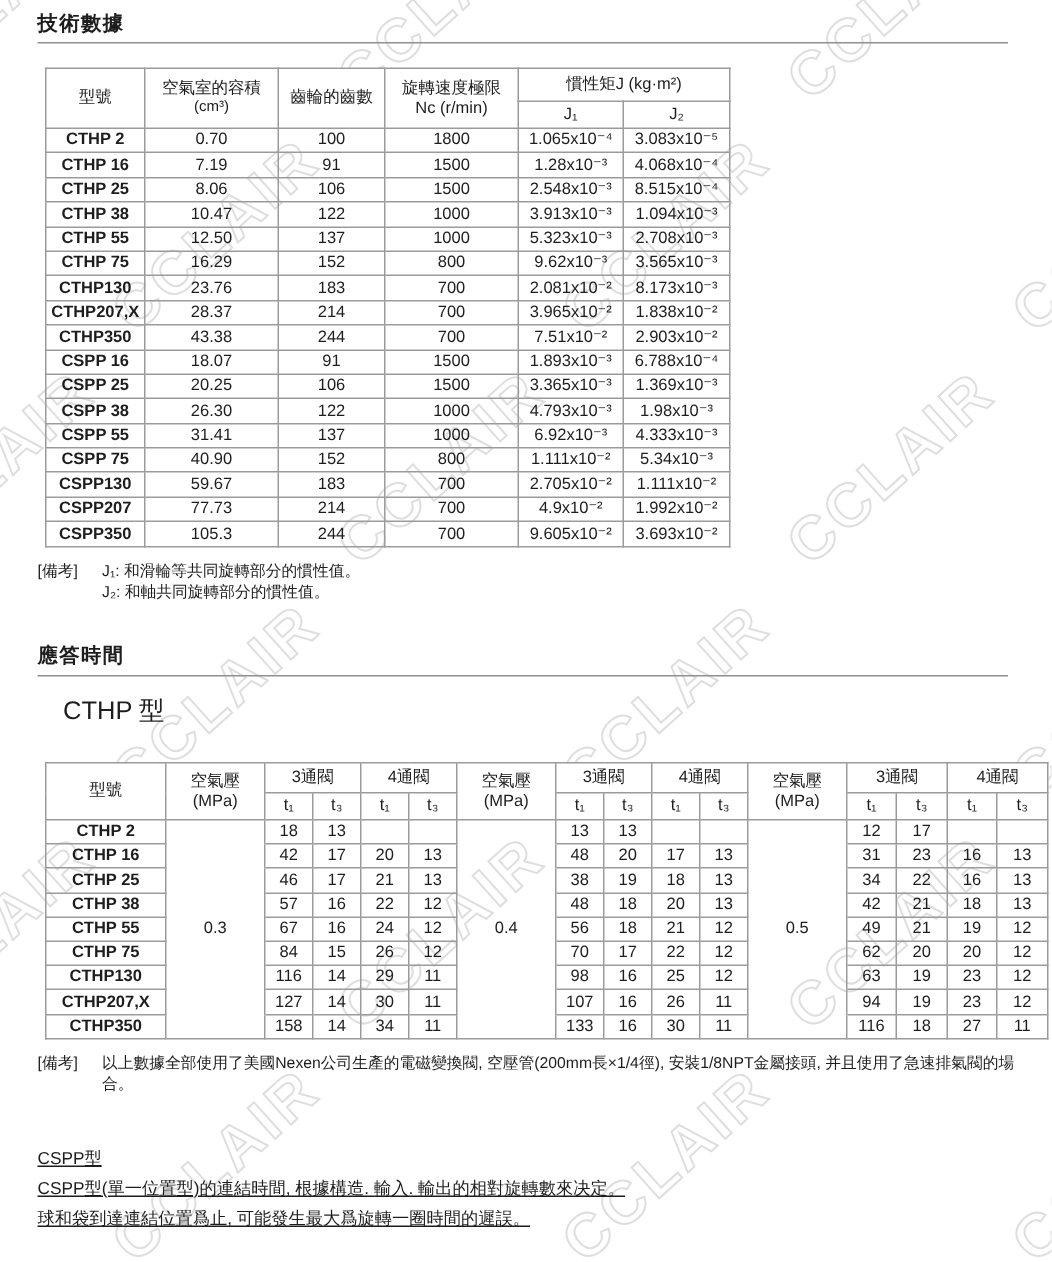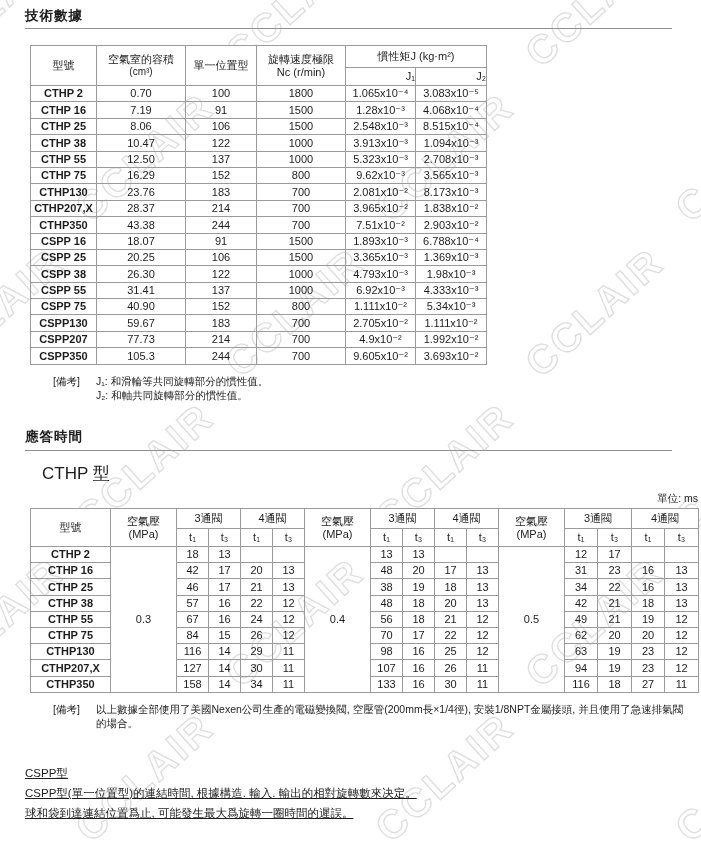--- a/index.html
+++ b/index.html
@@ -21,33 +21,33 @@
   .rule{position:absolute;left:25px;width:647px;height:1px;background:#909090;}
   .sub-heading{position:absolute;left:42px;font-size:17px;font-weight:normal;}
   .unit{position:absolute;top:492px;left:30px;width:668px;text-align:right;font-size:10.5px;}
   
   table{border-collapse:collapse;table-layout:fixed;font-size:11px;}
   th,td{border:1px solid #9b9b9b;padding:0;text-align:center;vertical-align:middle;font-weight:normal;line-height:1.15;}
   thead th{background:#ffffff;}
   .hl2{font-size:10px;}
   #table1{position:absolute;left:30px;top:45px;width:456px;}
   #table1 thead tr:first-child th{height:21px;}
-  #table1 thead tr:last-child th{height:17px;text-align:right;}
+  #table1 thead tr:last-child th{height:17px;}
   #table1 tbody td{height:15.4px;}
   #table2{position:absolute;left:30px;top:508px;width:668px;}
   #table2 thead tr:first-child th{height:19px;}
   #table2 thead tr:last-child th{height:17px;}
   #table2 tbody td{height:15.2px;}
   td.model{font-weight:bold;}
   
   #table2 tbody td.p{border-top:none;border-bottom:none;text-align:center;}
   #table2 tbody tr:last-child td.p{border-bottom:1px solid #9b9b9b;}
   
   .note{position:absolute;left:25px;display:flex;font-size:10.5px;line-height:14px;}
-  .note .lbl{width:43px;flex:none;margin-left:28px;}
+  .note .lbl{width:43px;flex:none;}
   .cspp{position:absolute;left:25px;top:763px;font-size:11.5px;line-height:20px;text-decoration:underline;}
 </style>
 </head>
 <body>
 
 <div class="page">
   <div class="wm-layer">
       <div class="wm" style="left: -90px; top: -20px;">CCLAIR</div>
       <div class="wm" style="left: 210px; top: -20px;">CCLAIR</div>
       <div class="wm" style="left: 510px; top: -20px;">CCLAIR</div>
@@ -82,21 +82,21 @@
           <col style="width:70px">
           <col style="width:71px">
       </colgroup>
       <thead>
         <tr>
           <th rowspan="2">型號</th>
           <th rowspan="2">
             <div>空氣室的容積</div>
             <div class="hl2">(cm³)</div>
           </th>
-          <th rowspan="2">單一位置型</th>
+          <th rowspan="2">齒輪的齒數</th>
           <th rowspan="2">
             <div>旋轉速度極限</div>
             <div>Nc (r/min)</div>
           </th>
           <th colspan="2">慣性矩J (kg·m²)</th>
         </tr>
         <tr>
           <th>J₁</th>
           <th>J₂</th>
         </tr>
@@ -262,21 +262,20 @@
       <div class="lbl">[備考]</div>
       <div>
         <div>J₁: 和滑輪等共同旋轉部分的慣性值。</div>
         <div>J₂: 和軸共同旋轉部分的慣性值。</div>
       </div>
     </div>
 
     <div class="sec-title" style="top:428px;">應答時間</div>
     <div class="rule" style="top:450px;"></div>
     <div class="sub-heading" style="top:462px;">CTHP 型</div>
-    <div class="unit">單位: ms</div>
 
     <table id="table2">
       <colgroup>
         <col style="width:80px">
           <col style="width:66px">
         <col style="width:32px">
           <col style="width:32px">
           <col style="width:32px">
           <col style="width:32px">
         <col style="width:66px">

